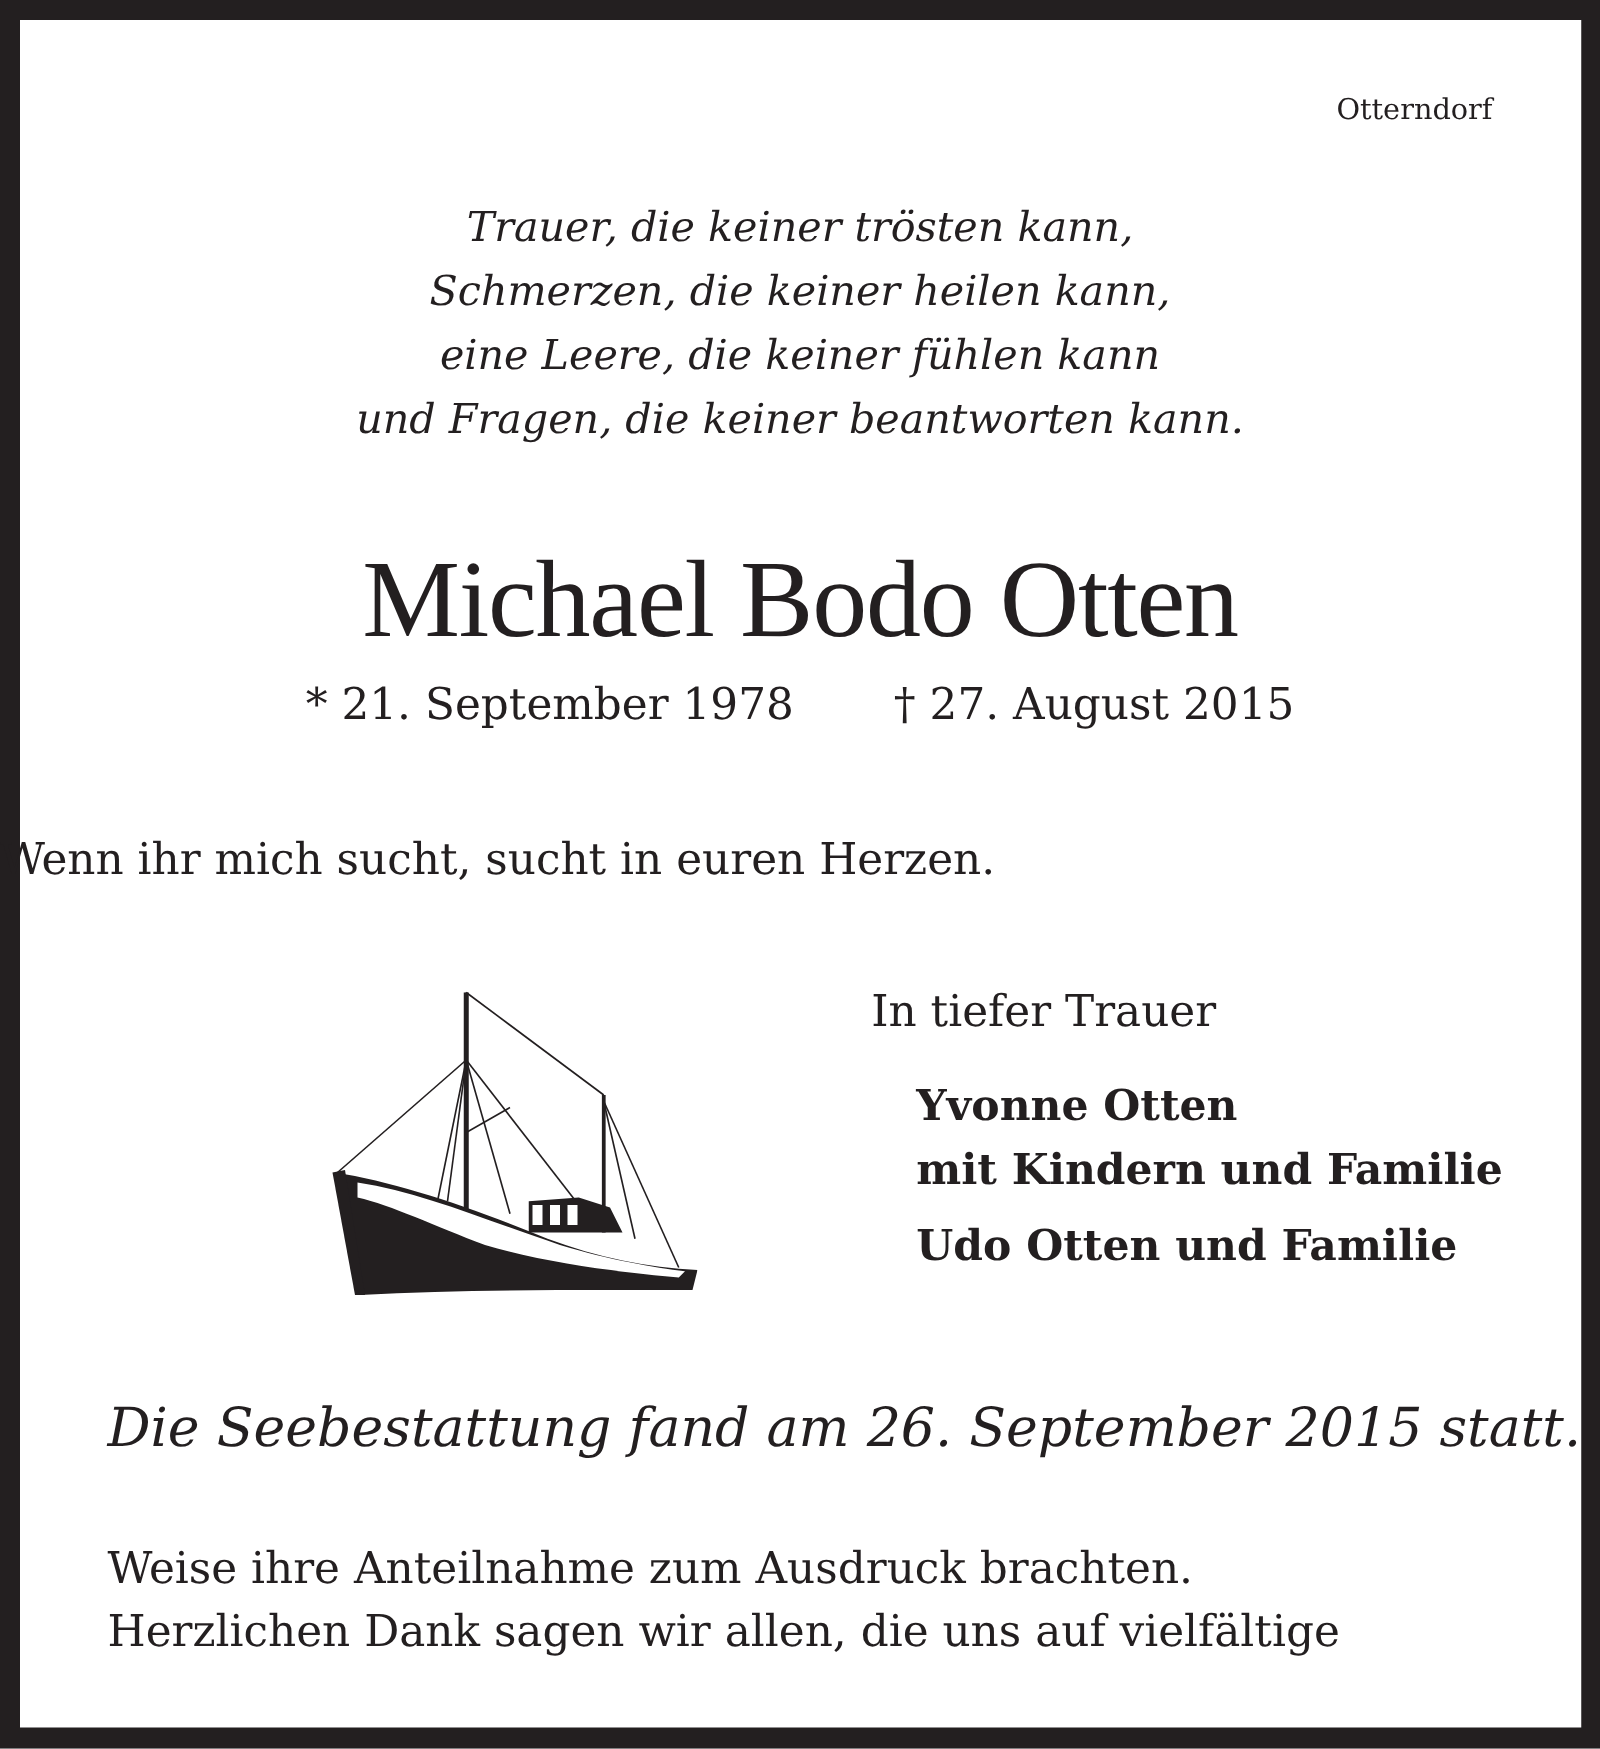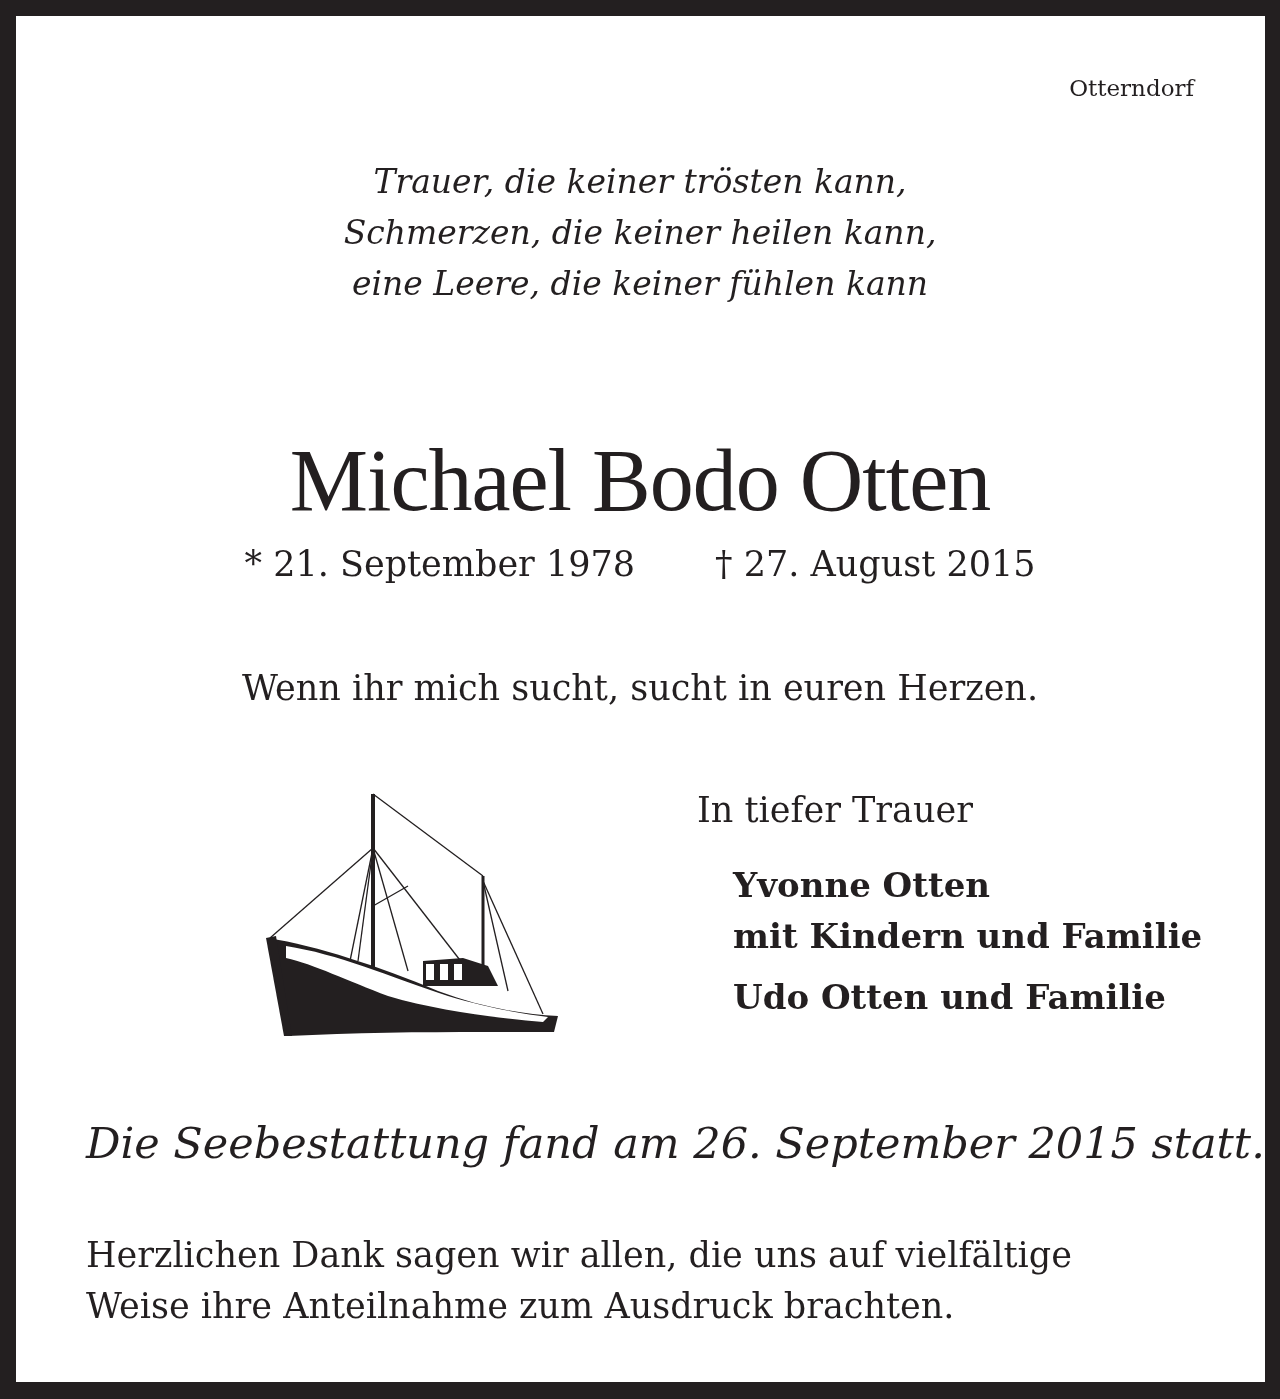--- a/index.html
+++ b/index.html
@@ -10,39 +10,40 @@
     border-width: 16px 15px 17px 16px; background: #fff;
   }
   .t { position: absolute; color: #231f20; font-family: "DejaVu Serif", "Liberation Serif", serif; white-space: nowrap; }
   .location { right: 86px; top: 59px; font-size: 23px; letter-spacing: 0px; margin-top: 16px; }
   .poem { left: 0; width: 1280px; text-align: center; font-style: italic; font-size: 33px; line-height: 51px; top: 156px; }
   .poem div { height: 51px; }
   .name { left: 0; width: 1280px; text-align: center; top: 430px; font-size: 88px; font-weight: normal; letter-spacing: -1px; font-family: "Liberation Serif", "DejaVu Serif", serif; }
   .dates { top: 544px; left: 0; width: 1280px; text-align: center; font-size: 35px; }
   .dates span { display: inline-block; text-align: right; }
   .dates .gap { width: 80px; }
-  .motto { top: 668px; left: 0; width: 1280px; text-align: center; font-size: 35px; }
+  .motto { top: 668px; left: 0; width: 1280px; font-size: 35px; }
   .mourn-intro { left: 697px; top: 790px; font-size: 35px; }
   .mourners { left: 697px; top: 860px; font-size: 34px; font-weight: bold; line-height: 51px; margin-left: 36px; }
   .mourners .sp { height: 10px; }
   .burial { left: 86px; top: 1118px; font-size: 43px; font-style: italic; }
   .thanks { left: 86px; top: 1230px; font-size: 35px; line-height: 51px; }
   .ship { position: absolute; left: 258px; top: 786px; width: 300px; height: 250px; }
 </style>
 </head>
 <body>
 
 <div class="frame"></div>
 
 <div class="t location">Otterndorf</div>
 
 <div class="t poem">
   <div>Trauer, die keiner trösten kann,</div>
   <div>Schmerzen, die keiner heilen kann,</div>
   <div>eine Leere, die keiner fühlen kann</div>
+  <div>und Fragen, die keiner beantworten kann.</div>
 </div>
 
 <div class="t name">Michael Bodo Otten</div>
 
 <div class="t dates">
   <span>* 21. September 1978</span><span class="gap"></span><span>† 27. August 2015</span>
 </div>
 
 <div class="t motto">Wenn ihr mich sucht, sucht in euren Herzen.</div>
 
@@ -76,15 +77,15 @@
 <div class="t mourners">
   <div>Yvonne Otten</div>
   <div>mit Kindern und Familie</div>
   <div class="sp"></div>
   <div>Udo Otten und Familie</div>
 </div>
 
 <div class="t burial">Die Seebestattung fand am 26. September 2015 statt.</div>
 
 <div class="t thanks">
+  <div>Weise ihre Anteilnahme zum Ausdruck brachten.</div>
   <div>Herzlichen Dank sagen wir allen, die uns auf vielfältige</div>
-  <div>Weise ihre Anteilnahme zum Ausdruck brachten.</div>
 </div>
 
 </body></html>

